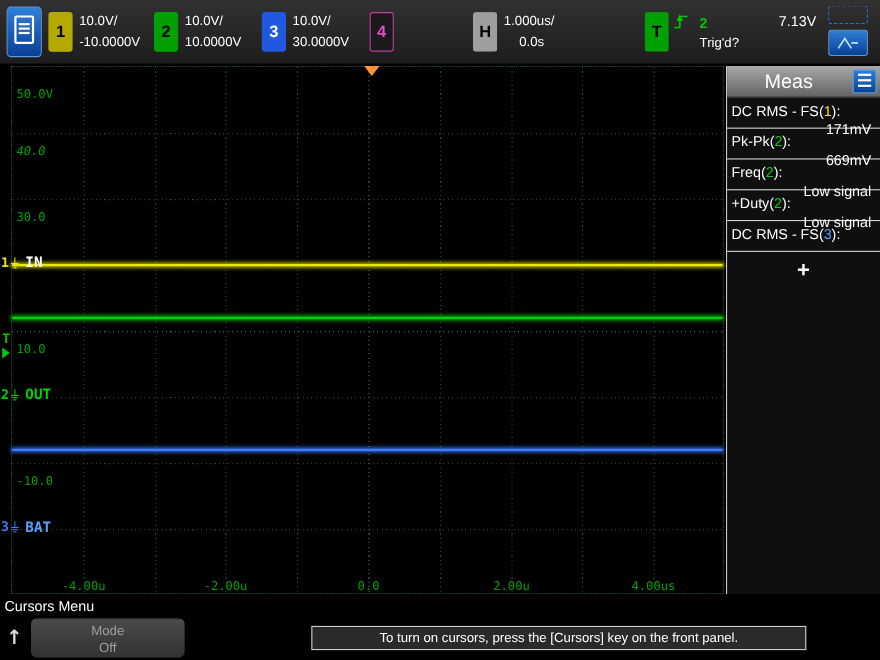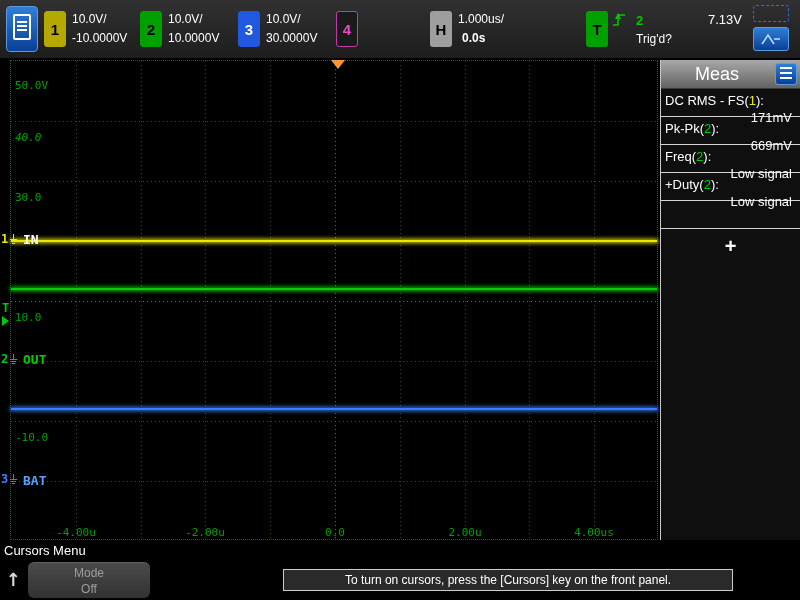--- a/index.html
+++ b/index.html
@@ -9,21 +9,21 @@
   
   .topbar{position:absolute;left:0;top:0;width:800px;height:58px;
           background:linear-gradient(#313131,#1d1d1d);border-bottom:1px solid #000;}
   .menu-btn{width:32px;height:46px;border-radius:4px;background:linear-gradient(#2f7fd6,#0a3f96);
             border:1px solid #5b9be0;box-sizing:border-box;}
   .doc{width:18px;height:26px;border:2px solid #fff;border-radius:2px;margin:7px auto 0;box-sizing:border-box;padding-top:3px;}
   .doc i{display:block;width:10px;height:2px;background:#fff;margin:2px auto;}
   .chsq{width:22px;height:36px;border-radius:3px;text-align:center;
         font:bold 15px/36px "Liberation Sans",sans-serif;border:1px solid transparent;box-sizing:border-box;}
   .chtxt div{font-size:12px;line-height:19px;color:#fff;white-space:nowrap;}
-  .ind{margin-left:4px;font-weight:bold;}
+  .ind{margin-left:14px;}
   .trig-src{font:bold 13px/16px "Liberation Sans",sans-serif;}
   .trig-level{font-size:13px;color:#fff;text-align:right;width:62px;}
   .trig-status{font-size:12px;color:#fff;}
   .icon-dashed{width:36px;height:17px;border:1px dashed #3a6ad4;border-radius:3px;box-sizing:border-box;}
   .icon-wave{width:36px;height:24px;border-radius:3px;background:linear-gradient(#2f7fd6,#0a3f96);
              border:1px solid #5b9be0;box-sizing:border-box;display:flex;align-items:center;justify-content:center;}
   
   .grid{position:absolute;left:10px;top:60px;width:648px;height:480px;background:#000;
         border:1px dotted #2a5a2a;box-sizing:border-box;}
   .graticule{position:absolute;inset:0;background-repeat:no-repeat;
@@ -74,21 +74,21 @@
              background:linear-gradient(#2f7fd6,#0a3f96);border:1px solid #5b9be0;box-sizing:border-box;}
   .mini-menu i{display:block;width:12px;height:2px;background:#fff;margin:3px auto 0;}
   .mrow{height:28px;border-bottom:1px solid #d6d6d6;box-sizing:border-box;padding:3px 4px 0;}
   .mrow .lbl{font-size:13px;line-height:17px;color:#fff;white-space:nowrap;}
   .mrow .val{font-size:13px;line-height:17px;color:#fff;text-align:right;padding-right:4px;}
   .plusrow{height:34px;text-align:center;font:bold 20px/34px "Liberation Sans",sans-serif;color:#fff;cursor:pointer;}
   
   .bottombar{position:absolute;left:0;top:540px;width:800px;height:60px;background:#000;}
   .menu-title{font-size:13px;color:#fff;}
   .back-btn{width:22px;height:28px;color:#d8d8d8;font:bold 18px/28px "DejaVu Sans",sans-serif;text-align:center;}
-  .softkey{width:122px;height:36px;border-radius:6px;background:linear-gradient(#4a4a4a,#323232);
+  .softkey{width:140px;height:36px;border-radius:6px;background:linear-gradient(#4a4a4a,#323232);
            border-top:1px solid #5f5f5f;box-sizing:border-box;text-align:center;padding-top:2px;}
   .softkey div{font-size:12px;line-height:16px;color:#9e9e9e;}
   .msgbox{width:450px;border:1px solid #cccccc;background:#2a2a2a;color:#fff;font-size:12px;
           text-align:center;padding:3px 4px;box-sizing:border-box;}
 </style>
 </head>
 <body>
 
 <div class="stage">
 
@@ -212,20 +212,21 @@
     </div>
     <div class="mrow">
       <div class="lbl"><span>Freq(</span><span style="color: rgb(0, 208, 0);">2</span><span>):</span></div>
       <div class="val">Low signal</div>
     </div>
     <div class="mrow">
       <div class="lbl"><span>+Duty(</span><span style="color: rgb(0, 208, 0);">2</span><span>):</span></div>
       <div class="val">Low signal</div>
     </div>
     <div class="mrow">
+      <div class="lbl"><span>DC RMS - FS(</span><span style="color: rgb(85, 160, 255);">3</span><span>):</span></div>
     </div>
 
     <div class="plusrow">+</div>
   </div>
 
   <div class="bottombar">
     <div class="menu-title abs" style="left:4px;top:3px">Cursors Menu</div>
     <div class="back-btn abs" style="left:2px;top:26px">↑</div>
     <div class="softkey abs" style="left:28px;top:22px">
       <div>Mode</div>

